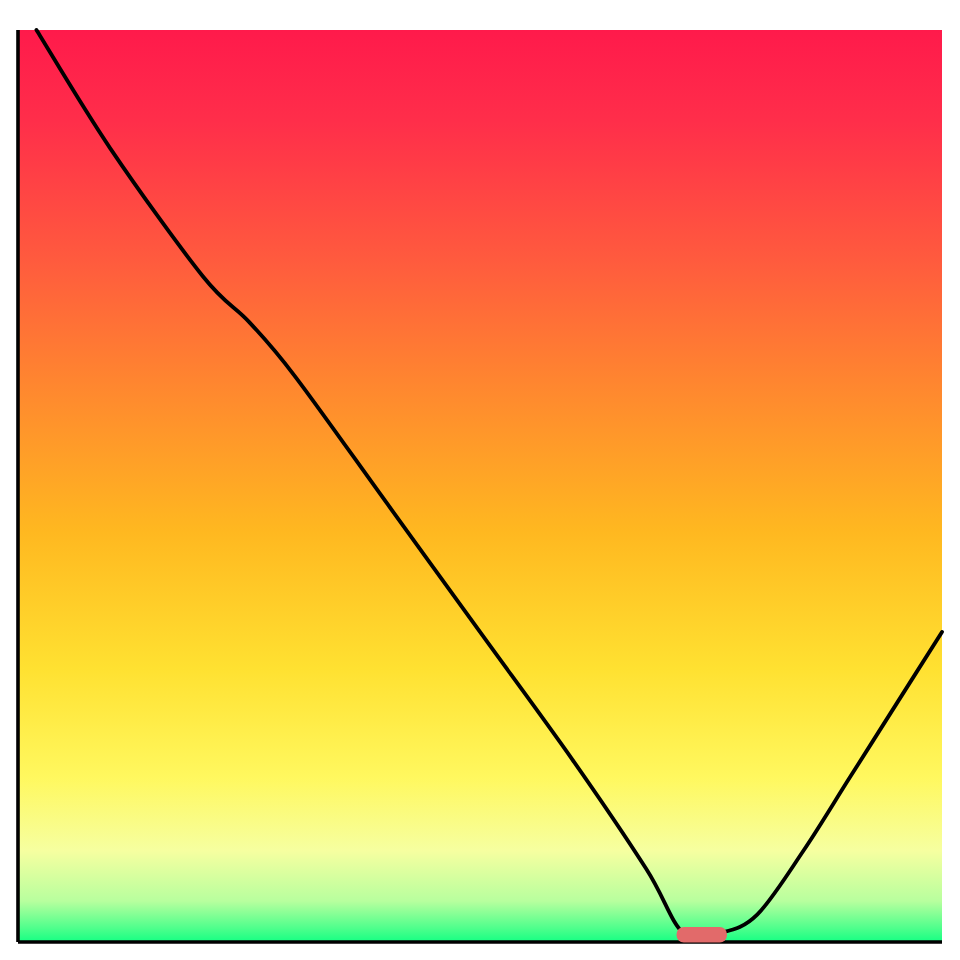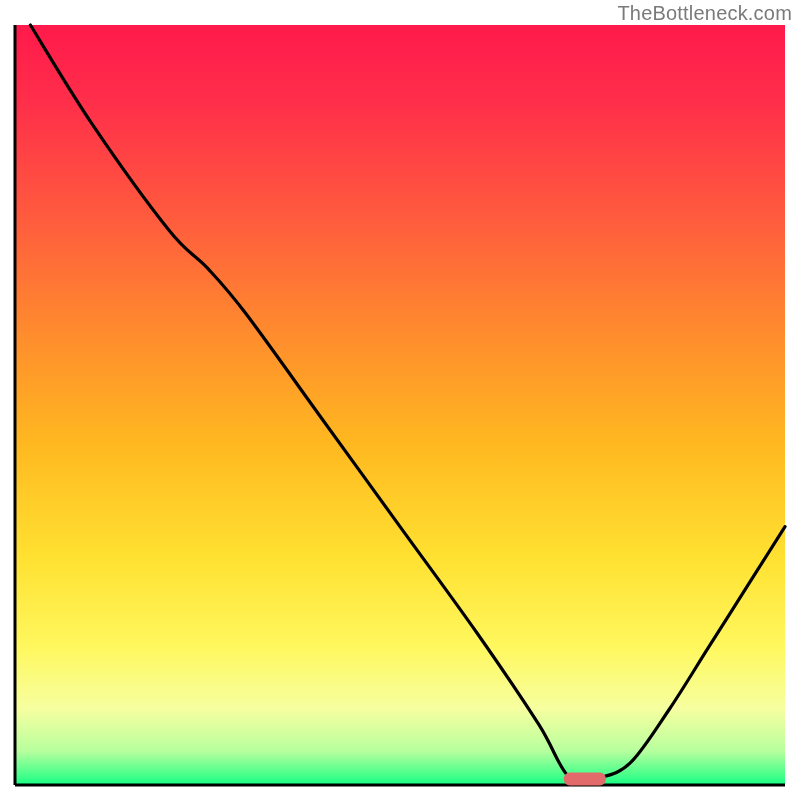--- a/index.html
+++ b/index.html
@@ -26,21 +26,20 @@
     user-select: none;
   }
   svg {
     display: block;
   }
 </style>
 </head>
 <body>
 
 <div class="stage">
-  <div class="watermark">TheBottleneck.com</div>
 
   <svg id="plot" width="800" height="800" viewBox="0 0 800 800">
     <defs>
       <linearGradient id="bg-grad" x1="0" y1="0" x2="0" y2="1">
           <stop offset="0%" stop-color="#ff1a4b"></stop>
           <stop offset="10%" stop-color="#ff2e4a"></stop>
           <stop offset="25%" stop-color="#ff5a3e"></stop>
           <stop offset="40%" stop-color="#ff8a2e"></stop>
           <stop offset="55.00000000000001%" stop-color="#ffb820"></stop>
           <stop offset="70%" stop-color="#ffe131"></stop>

